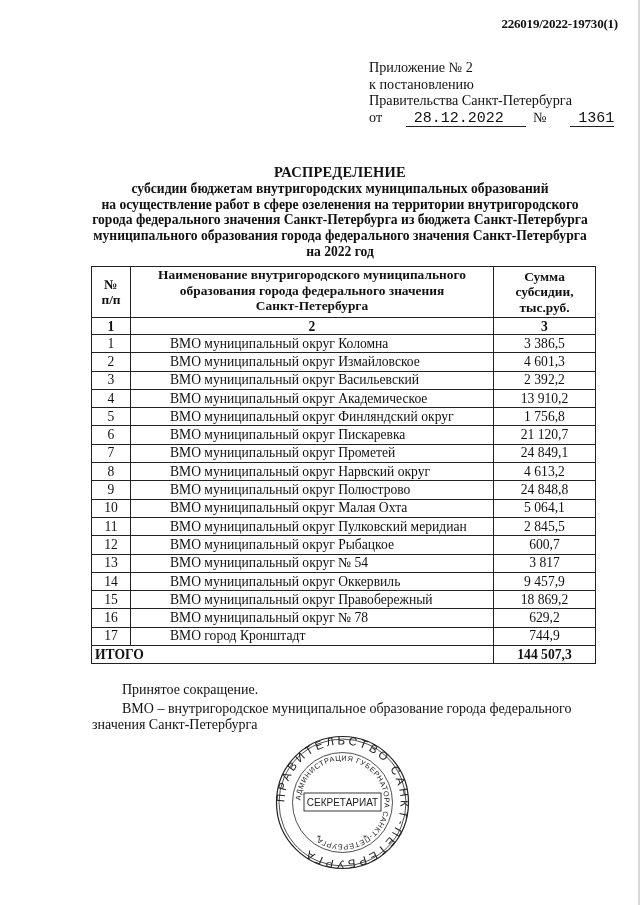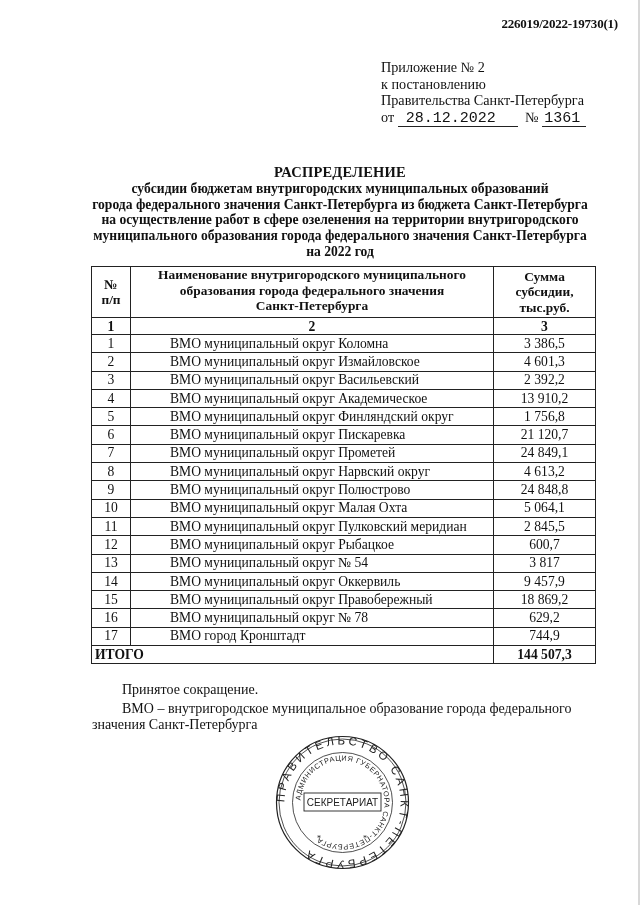--- a/index.html
+++ b/index.html
@@ -1,21 +1,21 @@
 <!DOCTYPE html>
 <html><head>
 <meta charset="utf-8">
 <style>
   html, body { margin: 0; padding: 0; background: #ffffff; }
   body { width: 640px; height: 905px; position: relative; overflow: hidden;
          font-family: "Liberation Serif", "DejaVu Serif", serif; color: #111; }
   .docnum { position: absolute; top: 16px; right: 22px; font-size: 13px; font-weight: bold; letter-spacing: -0.2px; }
   .right-edge { position: absolute; top: 0; right: 0; width: 2px; height: 905px; background: #d8d8d8; }
-  .appendix { position: absolute; left: 381px; top: 59px; font-size: 14.2px; line-height: 16.5px; }
-  .appendix .mono { font-family: "Liberation Mono", "DejaVu Sans Mono", monospace; font-size: 15px; }
+  .appendix { position: absolute; left: 369px; top: 59px; font-size: 14.2px; line-height: 16.5px; }
+  .appendix .mono { font-family: "Liberation Mono", "DejaVu Sans Mono", monospace; font-size: 15px; margin-left: 20px; }
   .appendix .uline { display: inline-block; border-bottom: 1px solid #222; line-height: 14px; }
   .title { position: absolute; left: 90px; width: 500px; top: 165px; text-align: center; font-weight: bold; font-size: 13.6px; line-height: 15.8px; }
   .title .head { font-size: 14.5px; letter-spacing: 0.2px; }
   table.grid { position: absolute; left: 91px; top: 266px; width: 505px; border-collapse: collapse; font-size: 13.6px; }
   table.grid td, table.grid th { border: 1.2px solid #222; padding: 0 4px; }
   table.grid th { font-weight: bold; font-size: 13.4px; line-height: 15.5px; text-align: center; height: 50px; }
   table.grid .num-row td { font-weight: bold; text-align: center; height: 16px; line-height: 15px; }
   table.grid .row td { height: 17.3px; line-height: 16px; }
   table.grid td.c1 { text-align: center; width: 30px; }
   table.grid td.c2 { text-align: left; padding-left: 39px; }
@@ -33,29 +33,29 @@
 <div class="docnum">226019/2022-19730(1)</div>
 
 <div class="appendix">
   <div>Приложение № 2</div>
   <div>к постановлению</div>
   <div>Правительства Санкт-Петербурга</div>
   <div>
     <span>от</span>
     <span class="uline mono" style="width:112px; padding-left:8px;">28.12.2022</span>
     <span style="margin-left:4px;">№</span>
-    <span class="uline mono" style="width:42px; padding-left:2px;">1361</span>
+    <span class="uline mono" style="width:42px; padding-left:2px;text-align:right;">1361</span>
   </div>
 </div>
 
 <div class="title">
   <div class="head">РАСПРЕДЕЛЕНИЕ</div>
   <div>субсидии бюджетам внутригородских муниципальных образований</div>
+  <div>на осуществление работ в сфере озеленения на территории внутригородского</div>
   <div>города федерального значения Санкт-Петербурга из бюджета Санкт-Петербурга</div>
-  <div>на осуществление работ в сфере озеленения на территории внутригородского</div>
   <div>муниципального образования города федерального значения Санкт-Петербурга</div>
   <div>на 2022 год</div>
 </div>
 
 <table class="grid">
   <tbody>
       <tr>
     <th style="width:30px;">
       <div>№</div>
       <div>п/п</div>

